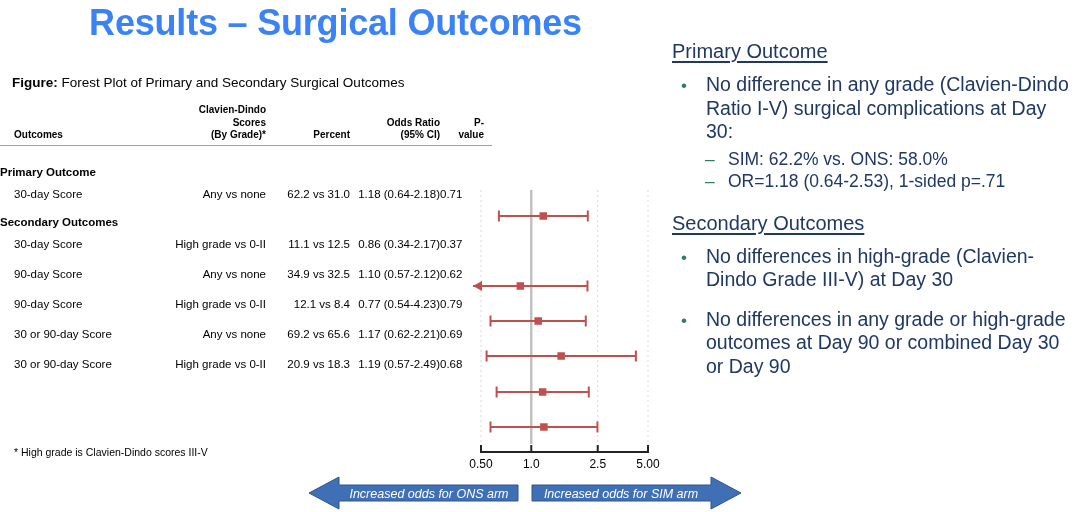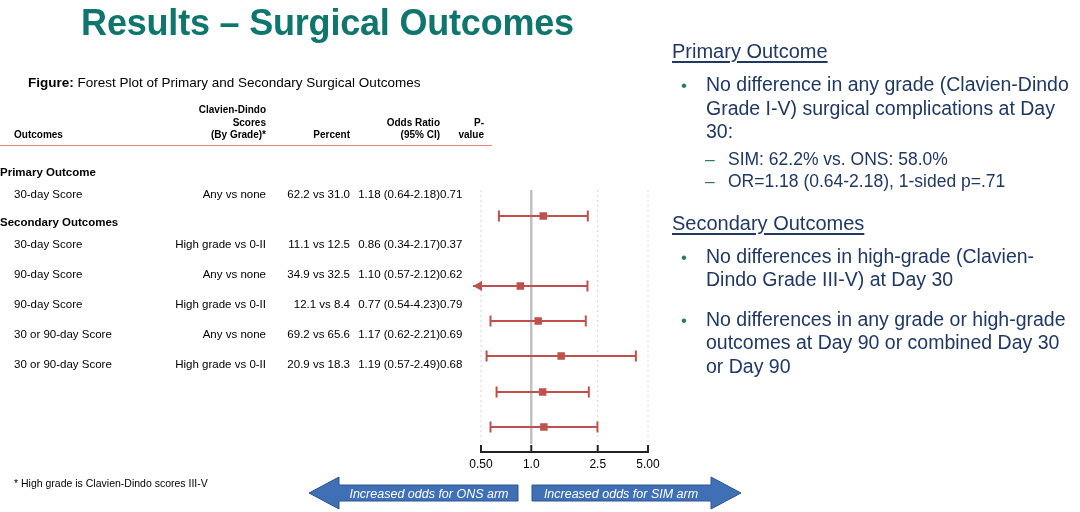--- a/index.html
+++ b/index.html
@@ -11,27 +11,28 @@
     overflow:hidden;
     position:relative;
   }
   .slide{position:relative;width:1080px;height:512px;}
 
   
   .title{
     position:absolute;left:0;top:2px;width:655px;
     text-align:center;
     font-size:36px;font-weight:bold;
-    color:#0f766e;
+    color:#3b82f6;
     letter-spacing:-0.2px;
+    padding-left:8px;
   }
 
   
   .fig-caption{
-    position:absolute;left:28px;top:75px;
+    position:absolute;left:12px;top:75px;
     font-size:13.5px;color:#000000;
   }
   .fig-caption b{font-weight:bold;}
 
   
   .table-area{position:absolute;left:0;top:104px;width:470px;color:#000;}
   table.fp{border-collapse:collapse;width:470px;font-size:11.5px;color:#000;table-layout:fixed;}
   table.fp th{
     font-weight:bold;font-size:10px;
     vertical-align:bottom;padding:0 0 1px 0;
@@ -45,21 +46,21 @@
   .hdr-rule td{border-bottom:1.6px solid #E8847C;height:2px;padding:0;}
   table.fp td{font-size:11.5px;padding:0;line-height:14px;}
   .rowgap-sm td{height:13px;}
   .sect td{font-weight:bold;font-size:11.5px;padding-left:14px;height:20px;vertical-align:bottom;}
   .dr td{height:30px;vertical-align:middle;}
   .c-out{text-align:left;padding-left:14px !important;}
   .c-cd,.c-pct,.c-or{text-align:right;}
   .c-p{text-align:left;padding-right:8px !important;}
 
   .footnote{
-    position:absolute;left:14px;top:477px;
+    position:absolute;left:14px;top:446px;
     font-size:10.5px;color:#000;
   }
 
   
   .plot{position:absolute;left:455px;top:104px;width:215px;height:370px;}
   .plot svg{display:block;}
 
   
   .banners{position:absolute;left:305px;top:474px;width:440px;height:38px;font-style:italic;}
   .banners svg{display:block;}
@@ -257,30 +258,30 @@
       <polygon points="436,19 406,3 406,11 227,11 227,27 406,27 406,35" fill="#3F6FB5" stroke="#2E5591" stroke-width="1"></polygon>
       <text x="316" y="24" font-family="Liberation Sans, sans-serif" font-size="12.5" fill="#ffffff" text-anchor="middle" id="lbl-right">Increased odds for SIM arm</text>
     </svg>
   </div>
 
   <div class="right">
     <div class="sec-head">Primary Outcome</div>
 
     <div class="blt">
       <span class="dot">•</span>
-      <span>No difference in any grade (Clavien-Dindo Grade I-V) surgical complications at Day 30:</span>
+      <span>No difference in any grade (Clavien-Dindo Ratio I-V) surgical complications at Day 30:</span>
     </div>
 
     <div class="sub">
       <span class="dash">–</span>
       <span>SIM: 62.2% vs. ONS: 58.0%</span>
     </div>
     <div class="sub">
       <span class="dash">–</span>
-      <span>OR=1.18 (0.64-2.18), 1-sided p=.71</span>
+      <span>OR=1.18 (0.64-2.53), 1-sided p=.71</span>
     </div>
 
     <div class="sec-head second">Secondary Outcomes</div>
 
     <div class="blt" style="margin-bottom:16px;">
       <span class="dot">•</span>
       <span>No differences in high-grade (Clavien-Dindo Grade III-V) at Day 30</span>
     </div>
     <div class="blt">
       <span class="dot">•</span>

